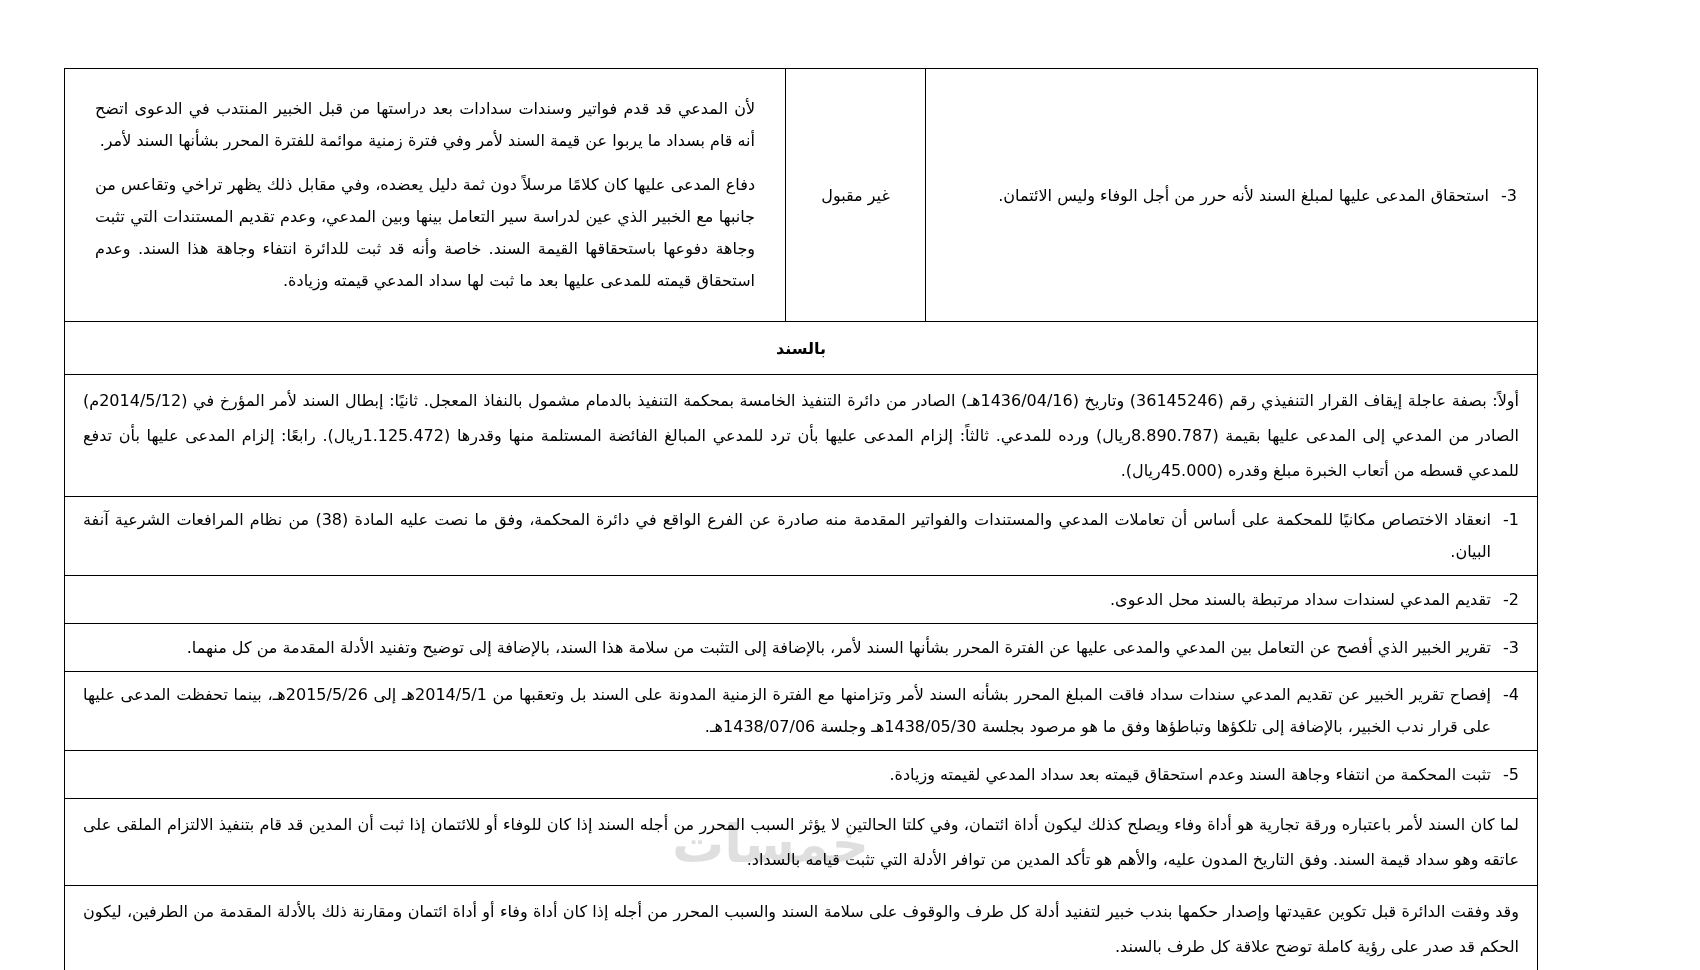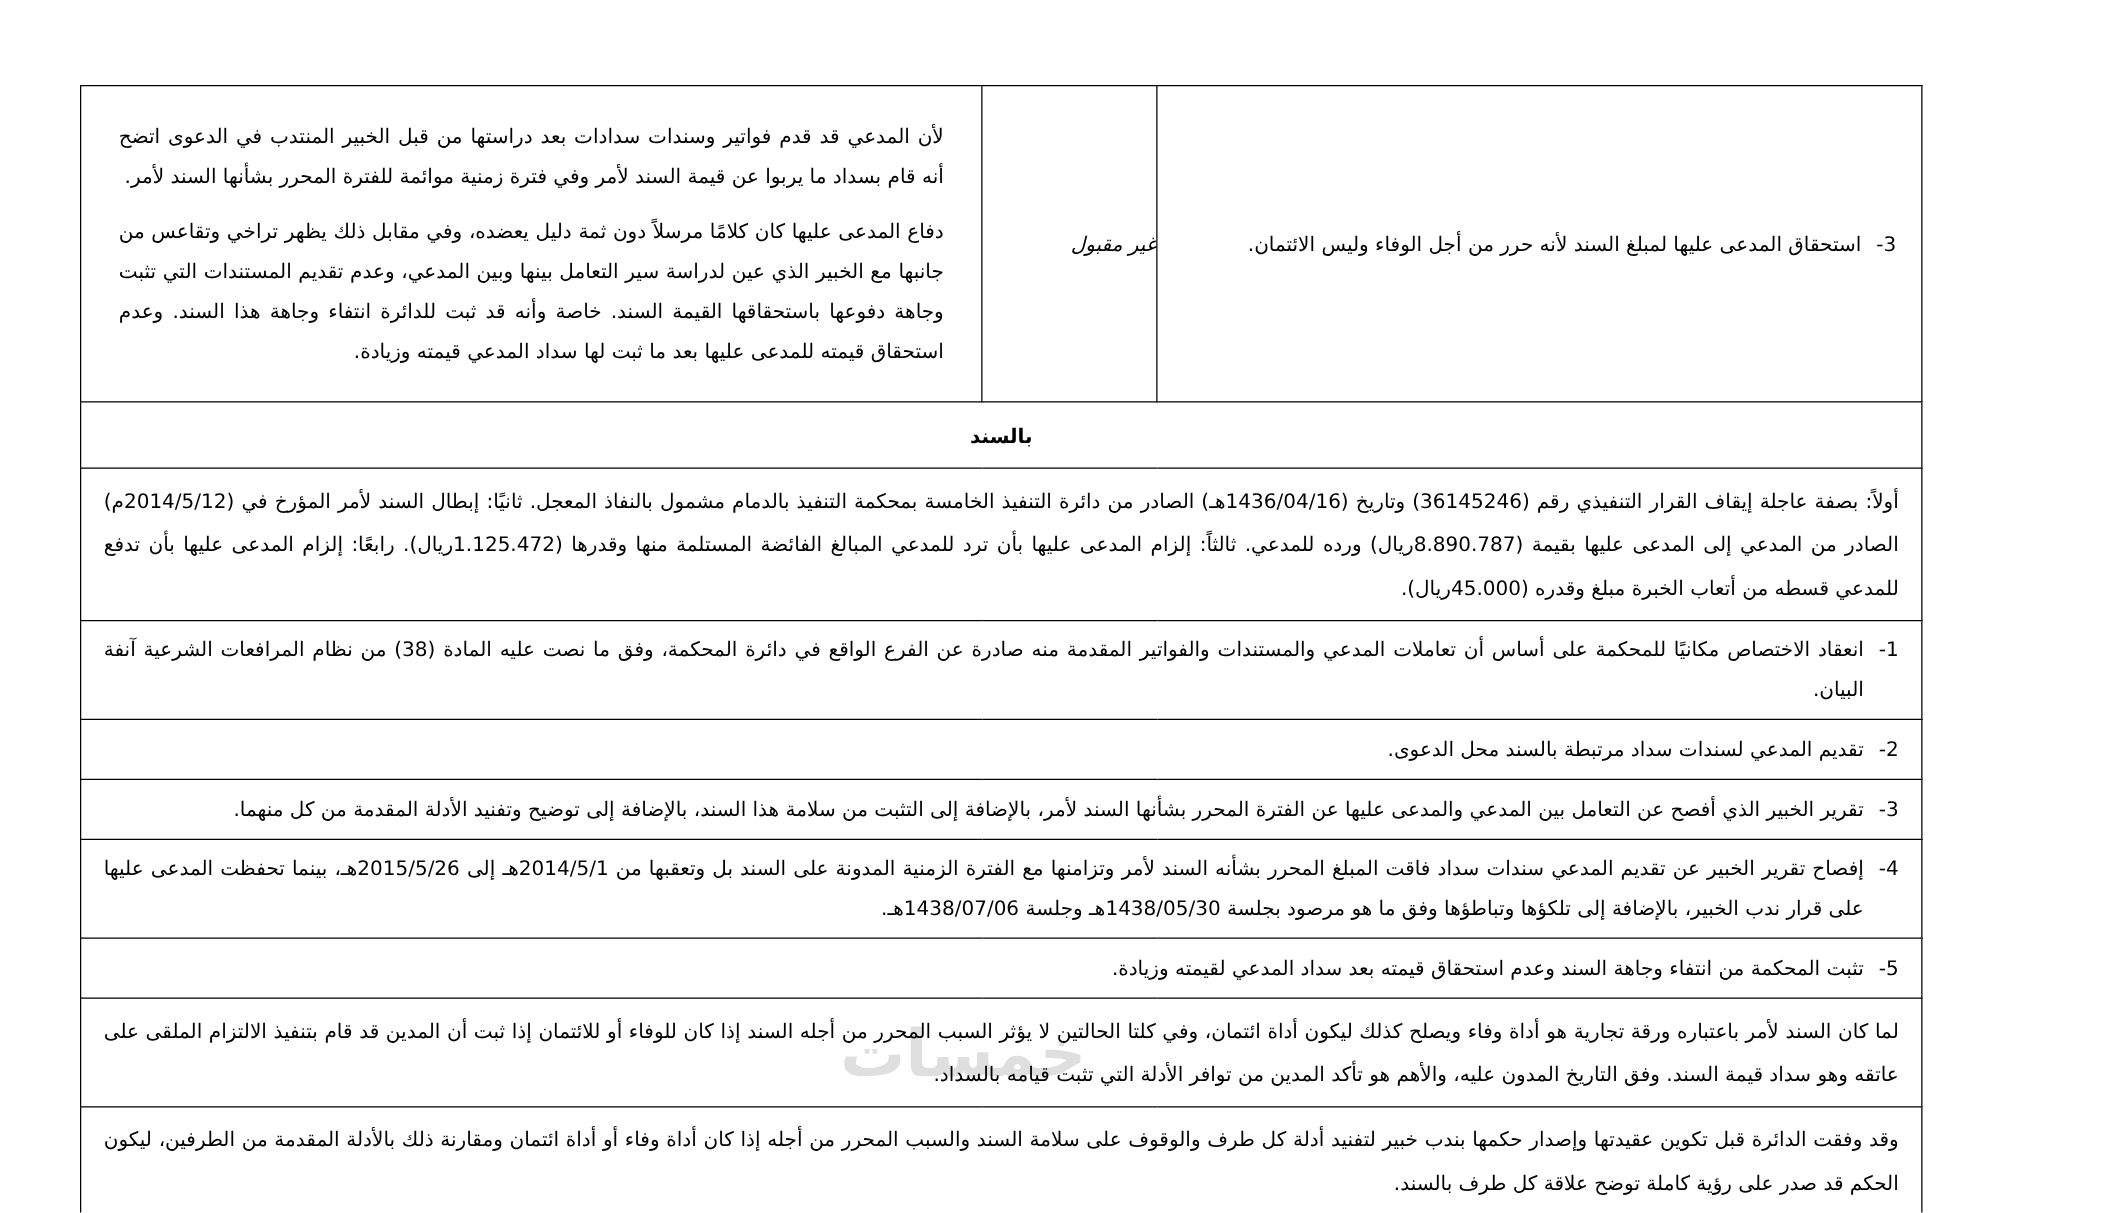--- a/index.html
+++ b/index.html
@@ -20,21 +20,21 @@
     border-collapse:collapse;
     table-layout:fixed;
   }
   table.doc td {
     border:1.5px solid #000;
     vertical-align:middle;
     font-size:16px;
   }
   tr.r-claims  { height:197px; }
   td.claim-cell { padding:10px 20px; }
-  td.status-cell { font-size:17px;font-style:italic; }
+  td.status-cell { text-align:center; font-size:17px; }
   td.just-cell { padding:12px 18px; line-height:32px; text-align:justify; font-size:15.5px; }
   td.just-cell p { margin:12px; }
   td.header-cell { text-align:center; font-weight:bold; font-size:18px; }
   tr.r-h1 { height:53px; }
   tr.r-judgment { height:72px; }
   td.para-cell { padding:8px 18px; line-height:35px; text-align:justify; font-size:15.5px;margin-left:12px; }
   tr.r-h2 { height:44px; }
   tr.r-reason { height:48px; }
   tr.r-reason-tall { height:74px; }
   td.reason-cell { padding:7px 18px; line-height:32px; font-size:15.5px; }

